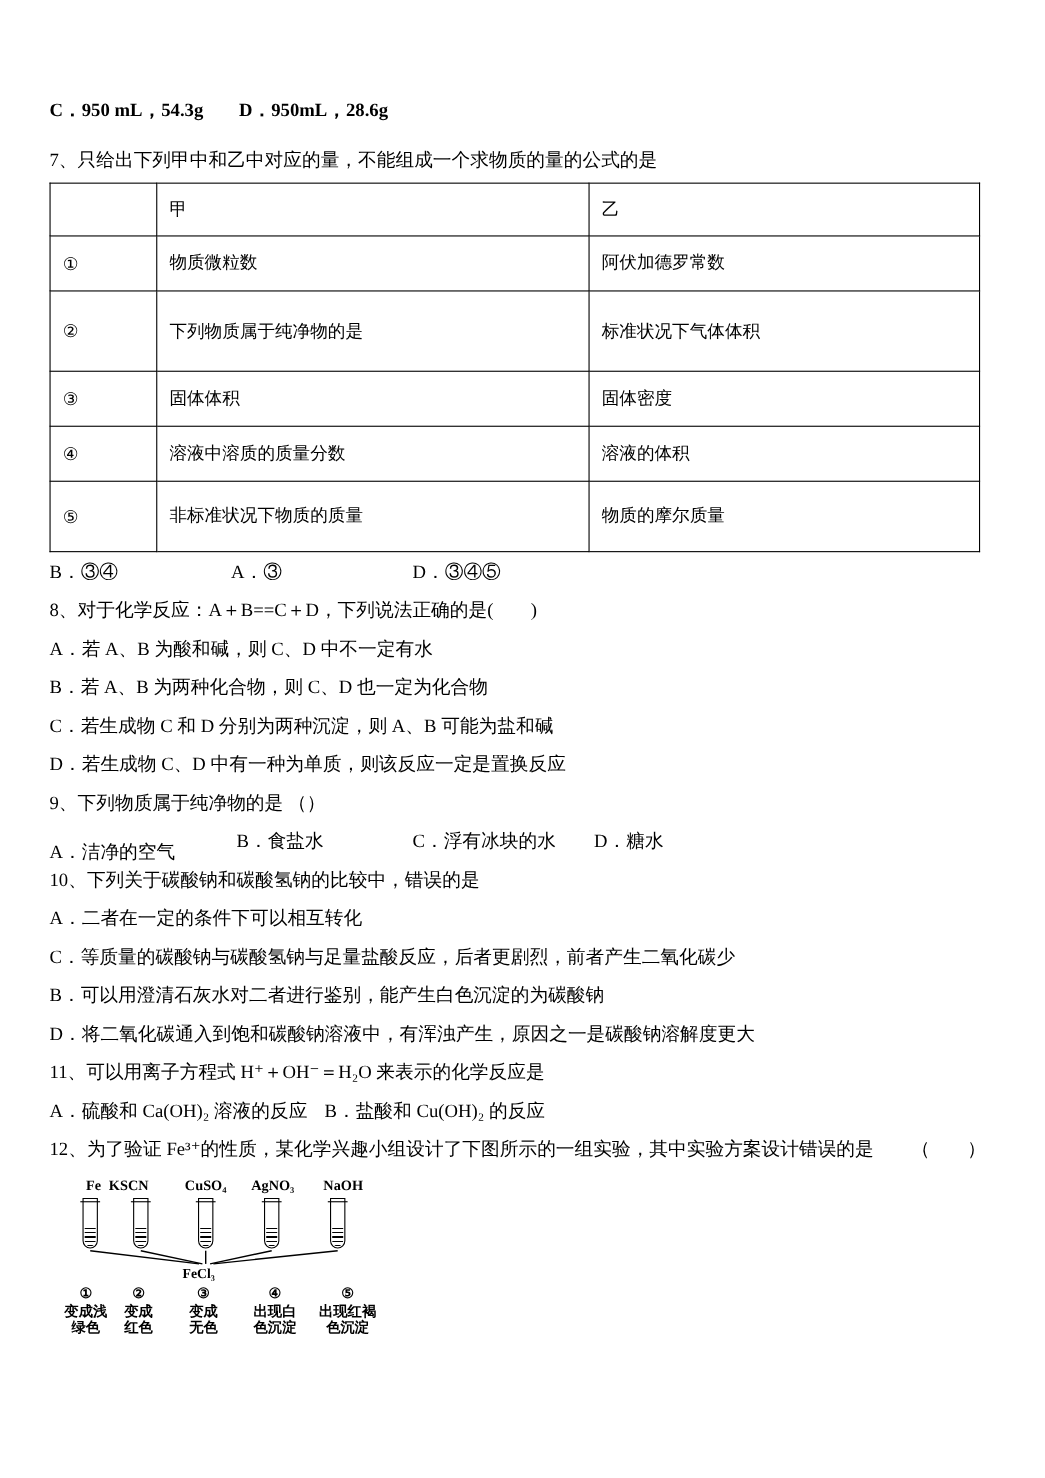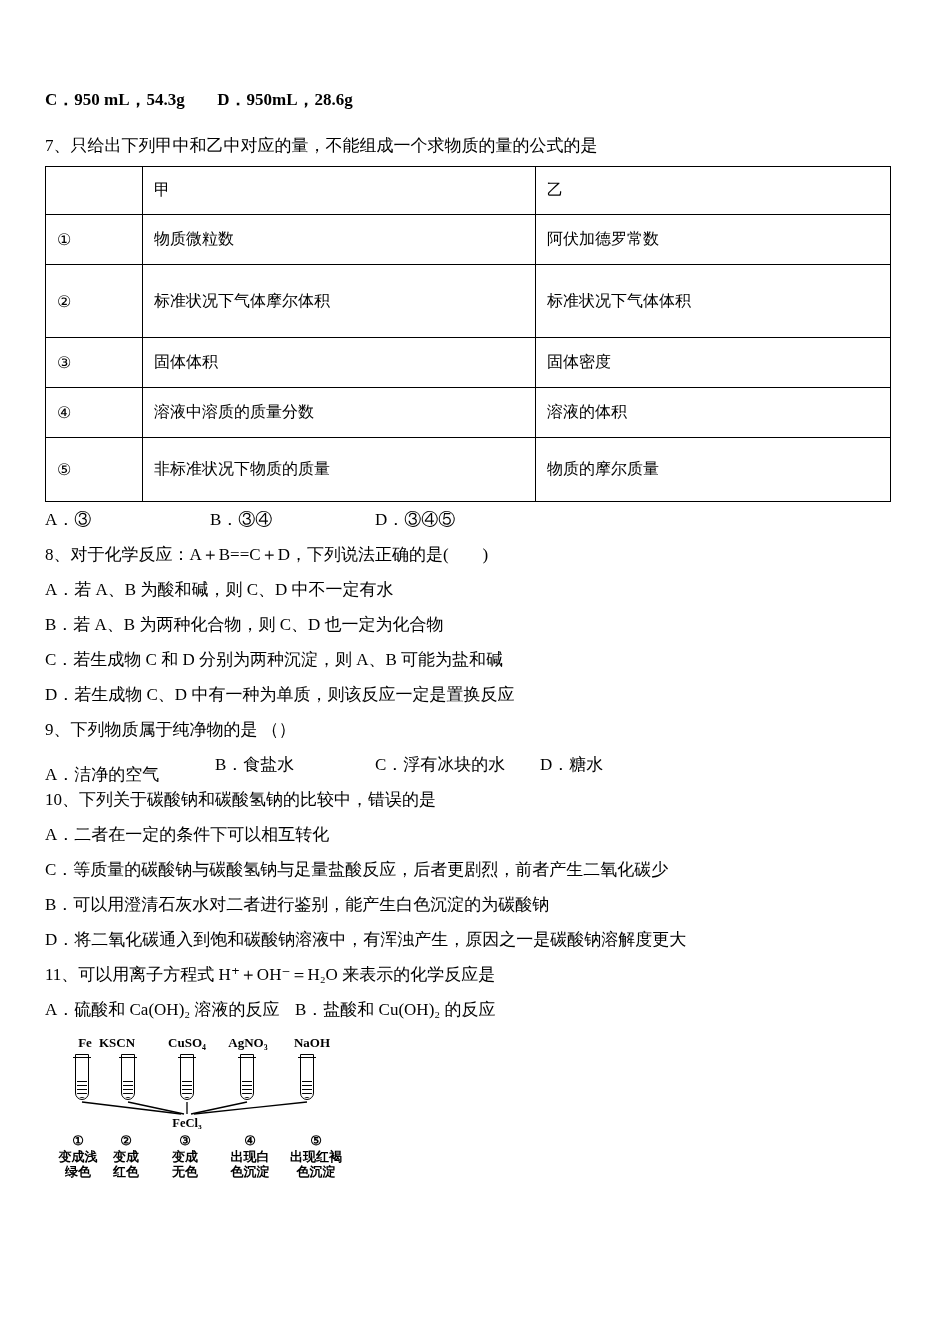--- a/index.html
+++ b/index.html
@@ -35,21 +35,21 @@
   .diagram svg { position:absolute; left:0; top:0; }
   .reagent { position:absolute; top:0; width:70px; text-align:center;
              font-size:13px; font-weight:bold; line-height:14px; }
   .tube { position:absolute; top:18px; width:14px; height:46px;
           border:1.5px solid #000; border-radius:0 0 7px 7px; background:#fff; }
   .tube::before { content:""; position:absolute; top:2px; left:-3px; right:-3px;
                   border-top:1.5px solid #000; }
   .tube .liquid { position:absolute; bottom:1px; left:1px; right:1px; height:19px;
                   border-radius:0 0 5px 5px;
                   background:repeating-linear-gradient(0deg,#000 0 1px,transparent 1px 4px); }
-  .center-label { position:absolute; top:80px; left:92px; width:70px; text-align:center;
+  .center-label { position:absolute; top:80px; left:106px; width:70px; text-align:left;
                   font-size:12.5px; font-weight:bold; }
   .result { position:absolute; top:97px; width:80px; text-align:center;
             font-size:13px; font-weight:bold; line-height:15.5px; }
 </style>
 </head>
 <body>
 
 <div class="content">
 
   <div class="prev-line">
@@ -71,21 +71,21 @@
         <td>甲</td>
         <td>乙</td>
       </tr>
       <tr class="r0">
         <td>①</td>
         <td>物质微粒数</td>
         <td>阿伏加德罗常数</td>
       </tr>
       <tr class="r1">
         <td>②</td>
-        <td>标准状况下气体摩尔体积</td>
+        <td>下列物质属于纯净物的是</td>
         <td>标准状况下气体体积</td>
       </tr>
       <tr class="r2">
         <td>③</td>
         <td>固体体积</td>
         <td>固体密度</td>
       </tr>
       <tr class="r3">
         <td>④</td>
         <td>溶液中溶质的质量分数</td>
@@ -93,22 +93,22 @@
       </tr>
       <tr class="r4">
         <td>⑤</td>
         <td>非标准状况下物质的质量</td>
         <td>物质的摩尔质量</td>
       </tr>
     </tbody>
   </table>
 
   <div class="opt-row">
+    <span class="w165">B．③④</span>
     <span class="w165">A．③</span>
-    <span class="w165">B．③④</span>
     <span>D．③④⑤</span>
   </div>
 
   <div class="line">8、对于化学反应：A＋B==C＋D，下列说法正确的是(　　)</div>
   <div class="line">A．若 A、B 为酸和碱，则 C、D 中不一定有水</div>
   <div class="line">B．若 A、B 为两种化合物，则 C、D 也一定为化合物</div>
   <div class="line">C．若生成物 C 和 D 分别为两种沉淀，则 A、B 可能为盐和碱</div>
   <div class="line">D．若生成物 C、D 中有一种为单质，则该反应一定是置换反应</div>
 
   <div class="line">9、下列物质属于纯净物的是 （）</div>
@@ -124,20 +124,21 @@
   <div class="line">C．等质量的碳酸钠与碳酸氢钠与足量盐酸反应，后者更剧烈，前者产生二氧化碳少</div>
   <div class="line">B．可以用澄清石灰水对二者进行鉴别，能产生白色沉淀的为碳酸钠</div>
   <div class="line">D．将二氧化碳通入到饱和碳酸钠溶液中，有浑浊产生，原因之一是碳酸钠溶解度更大</div>
 
   <div class="line">11、可以用离子方程式 H⁺＋OH⁻＝H₂O 来表示的化学反应是</div>
   <div class="opt-row">
     <span class="w250">A．硫酸和 Ca(OH)₂ 溶液的反应</span>
     <span>B．盐酸和 Cu(OH)₂ 的反应</span>
   </div>
 
+  <div class="line">12、为了验证 Fe³⁺的性质，某化学兴趣小组设计了下图所示的一组实验，其中实验方案设计错误的是　　（　　）</div>
 
   <div class="diagram">
     <svg width="340" height="150">
       <line x1="22" y1="66" x2="121" y2="78" stroke="#000" stroke-width="1.3"></line>
       <line x1="68" y1="66" x2="124" y2="78" stroke="#000" stroke-width="1.3"></line>
       <line x1="127" y1="66" x2="127" y2="78" stroke="#000" stroke-width="1.3"></line>
       <line x1="187" y1="66" x2="131" y2="78" stroke="#000" stroke-width="1.3"></line>
       <line x1="247" y1="66" x2="134" y2="78" stroke="#000" stroke-width="1.3"></line>
     </svg>
 

